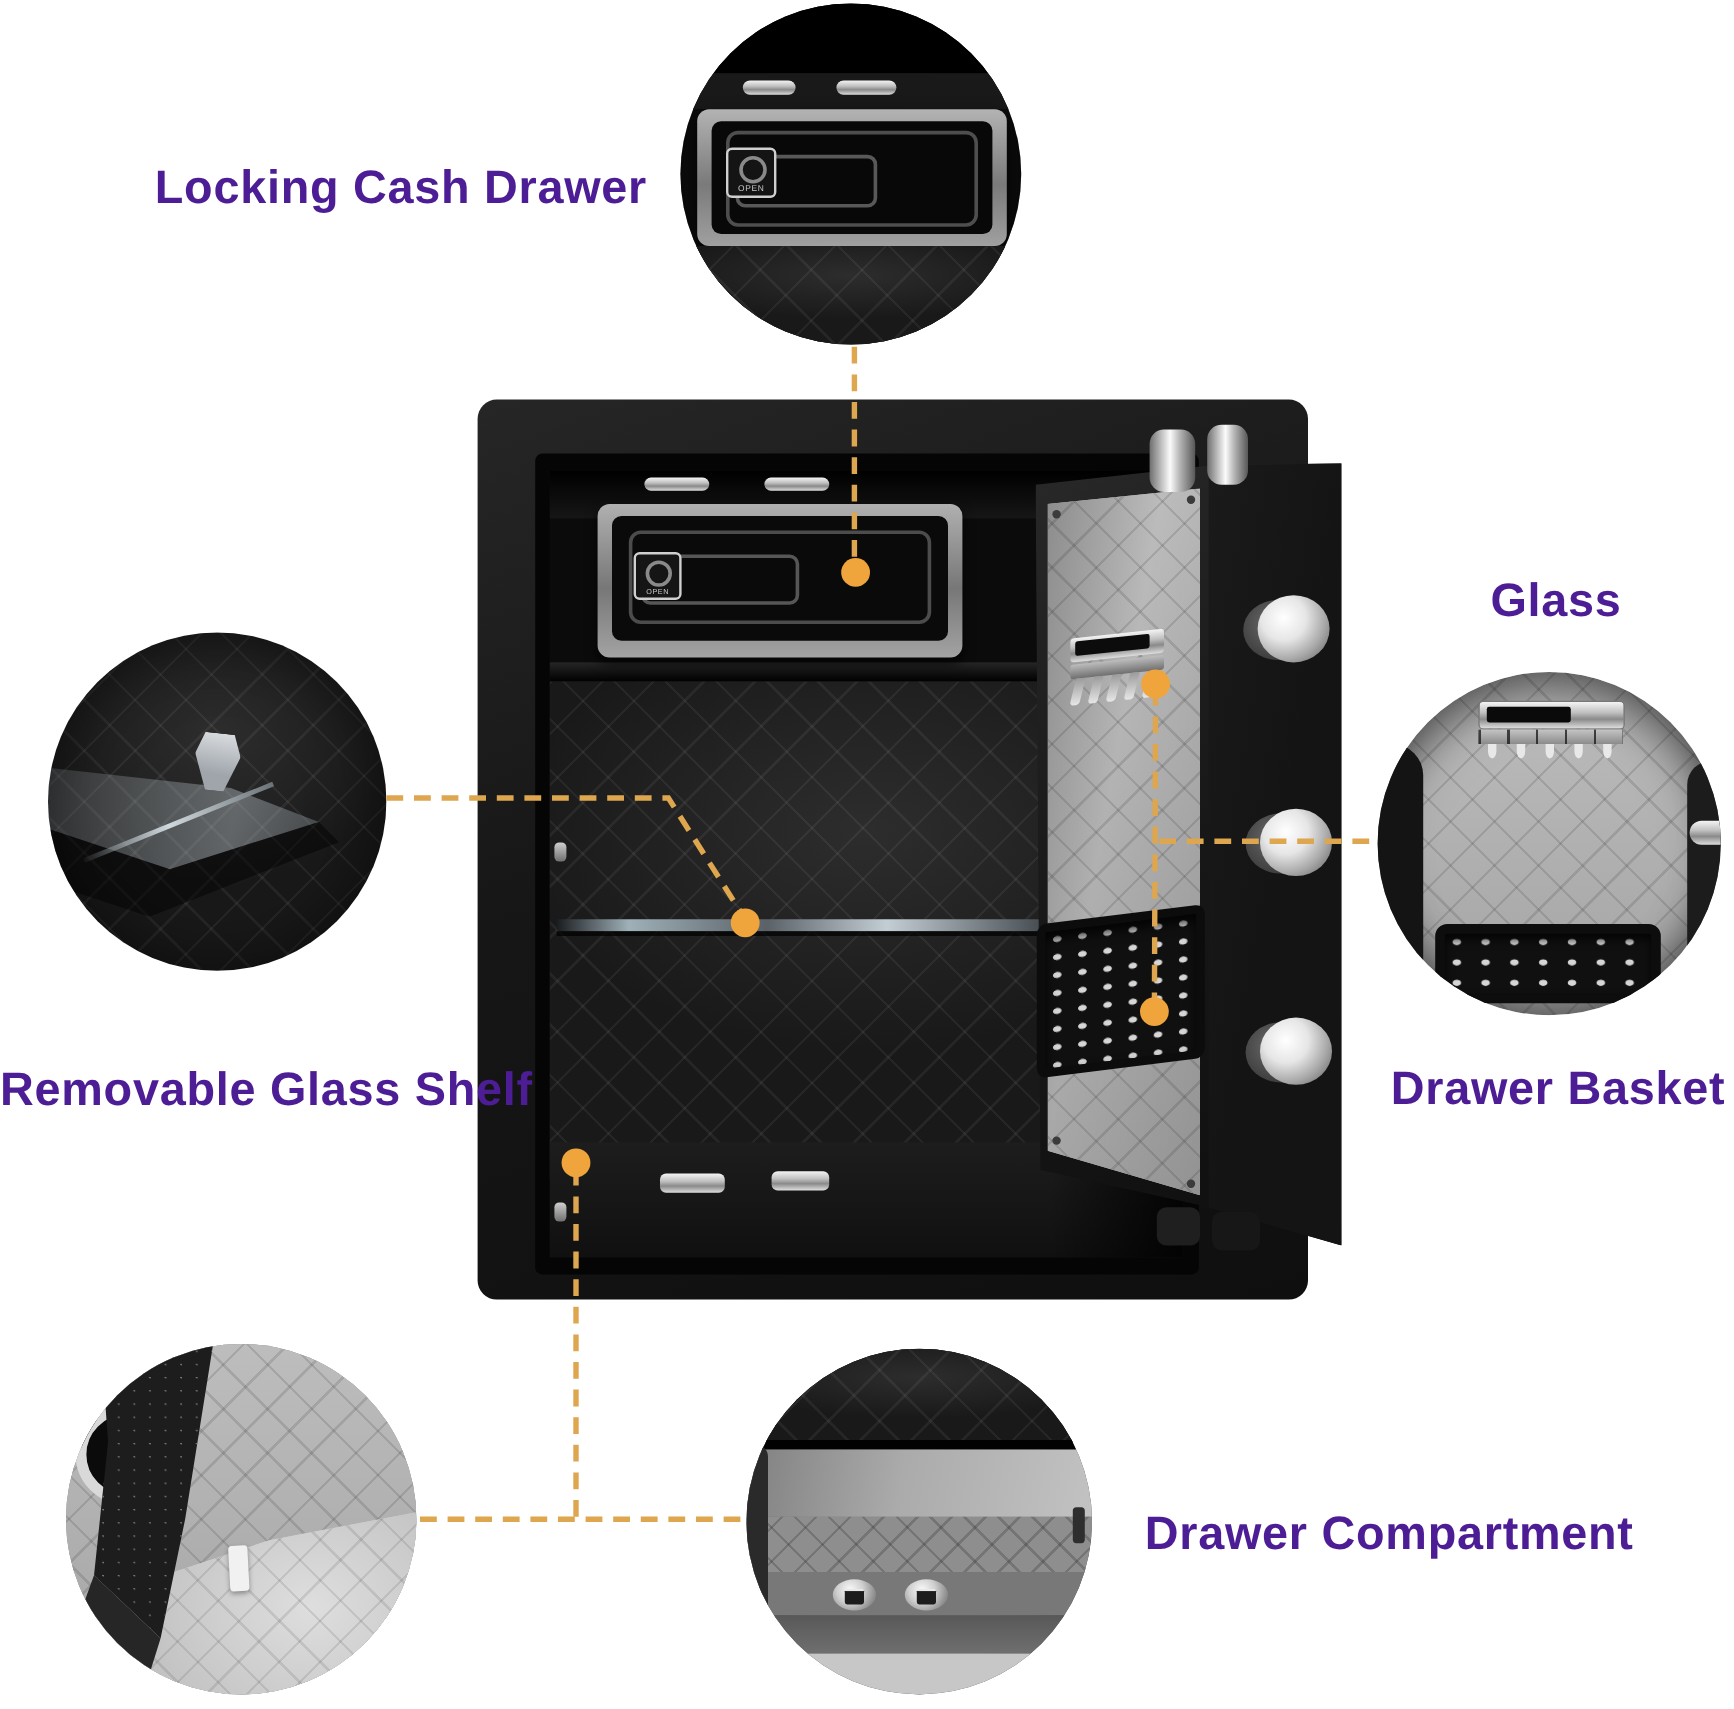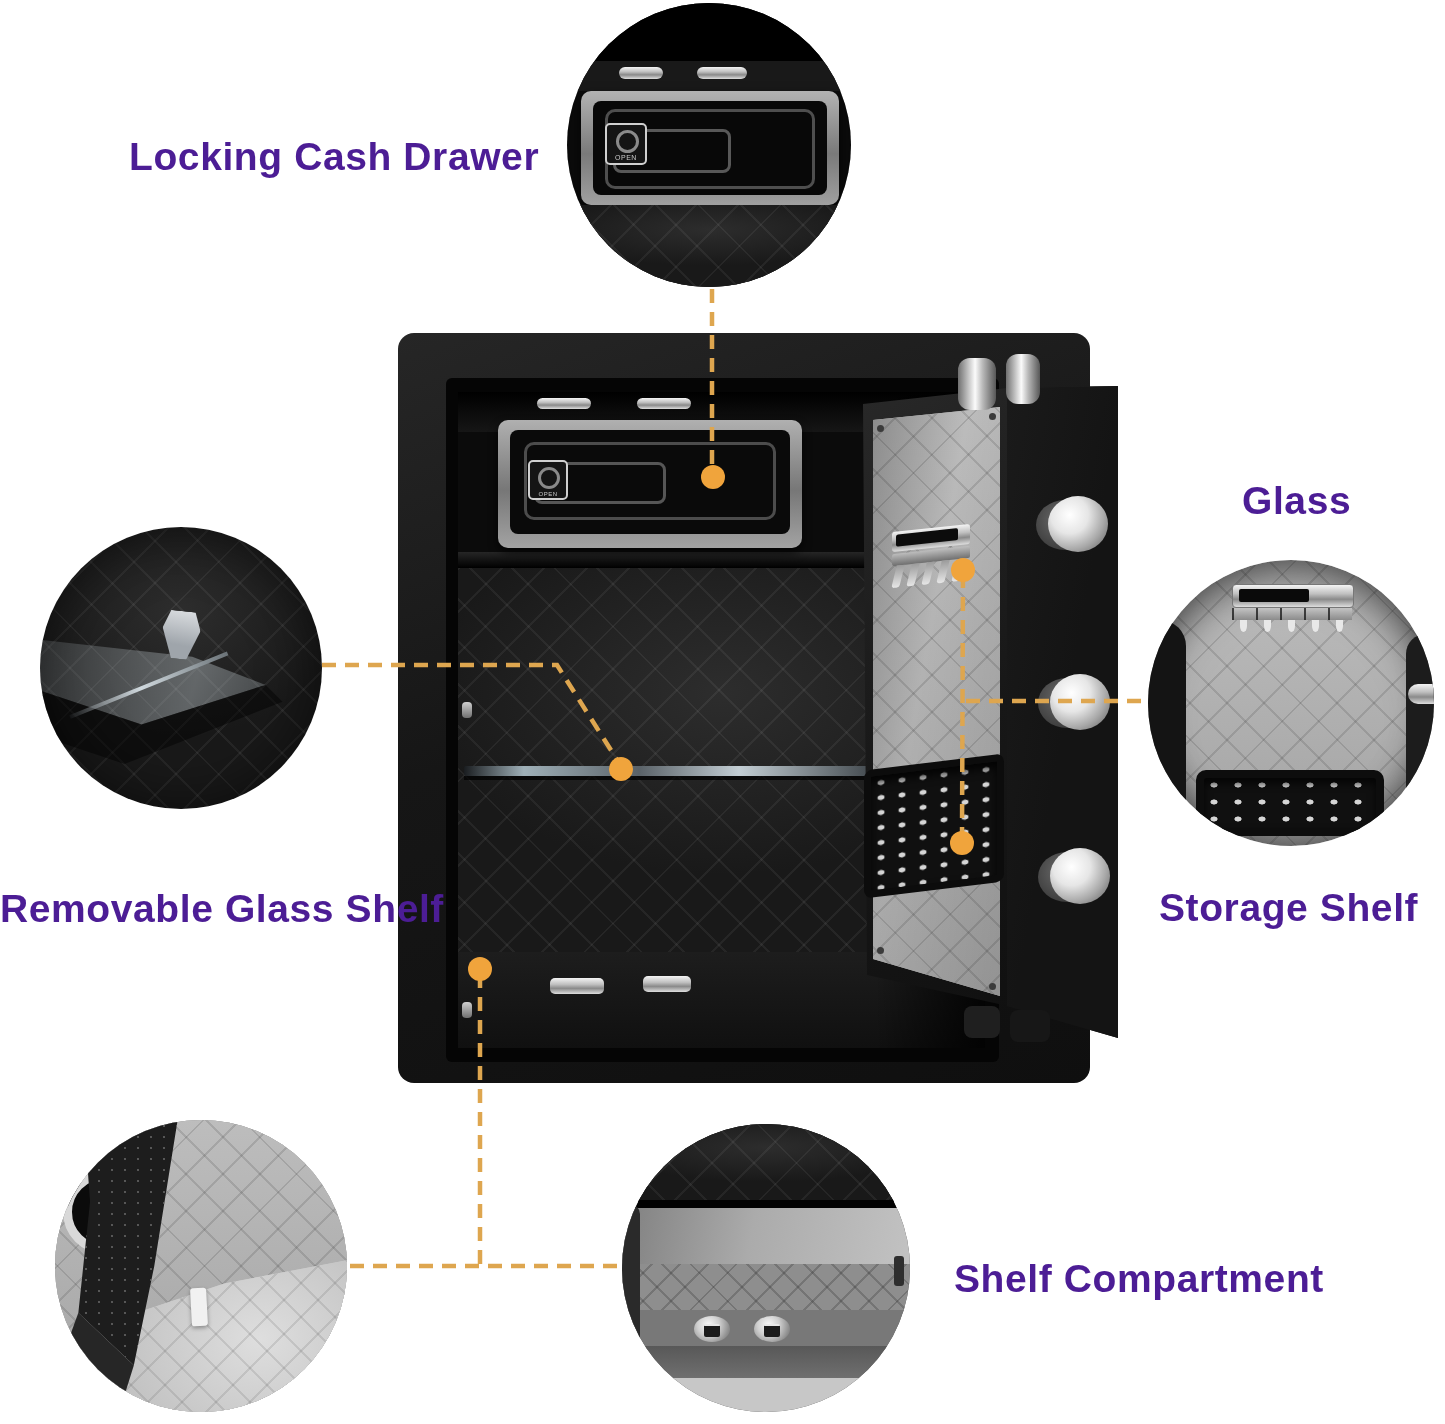--- a/index.html
+++ b/index.html
@@ -224,16 +224,16 @@
       <circle cx="621" cy="769" r="12"></circle>
       <circle cx="963" cy="570" r="12"></circle>
       <circle cx="962" cy="843" r="12"></circle>
       <circle cx="480" cy="969" r="12"></circle>
     </g>
   </svg>
 
   <div class="label" style="left:129px;top:137px;">Locking Cash Drawer</div>
   <div class="label" style="left:1242px;top:481px;">Glass</div>
   <div class="label" style="left:0px;top:845px;margin-top:44px;">Removable Glass Shelf</div>
-  <div class="label" style="left:1159px;top:888px;">Storage Shelf</div>
-  <div class="label" style="left:954px;top:1259px;">Shelf Compartment</div>
+  <div class="label" style="left:1159px;top:888px;">Drawer Basket</div>
+  <div class="label" style="left:954px;top:1259px;">Drawer Compartment</div>
 
 </div>
 
 </body></html>

